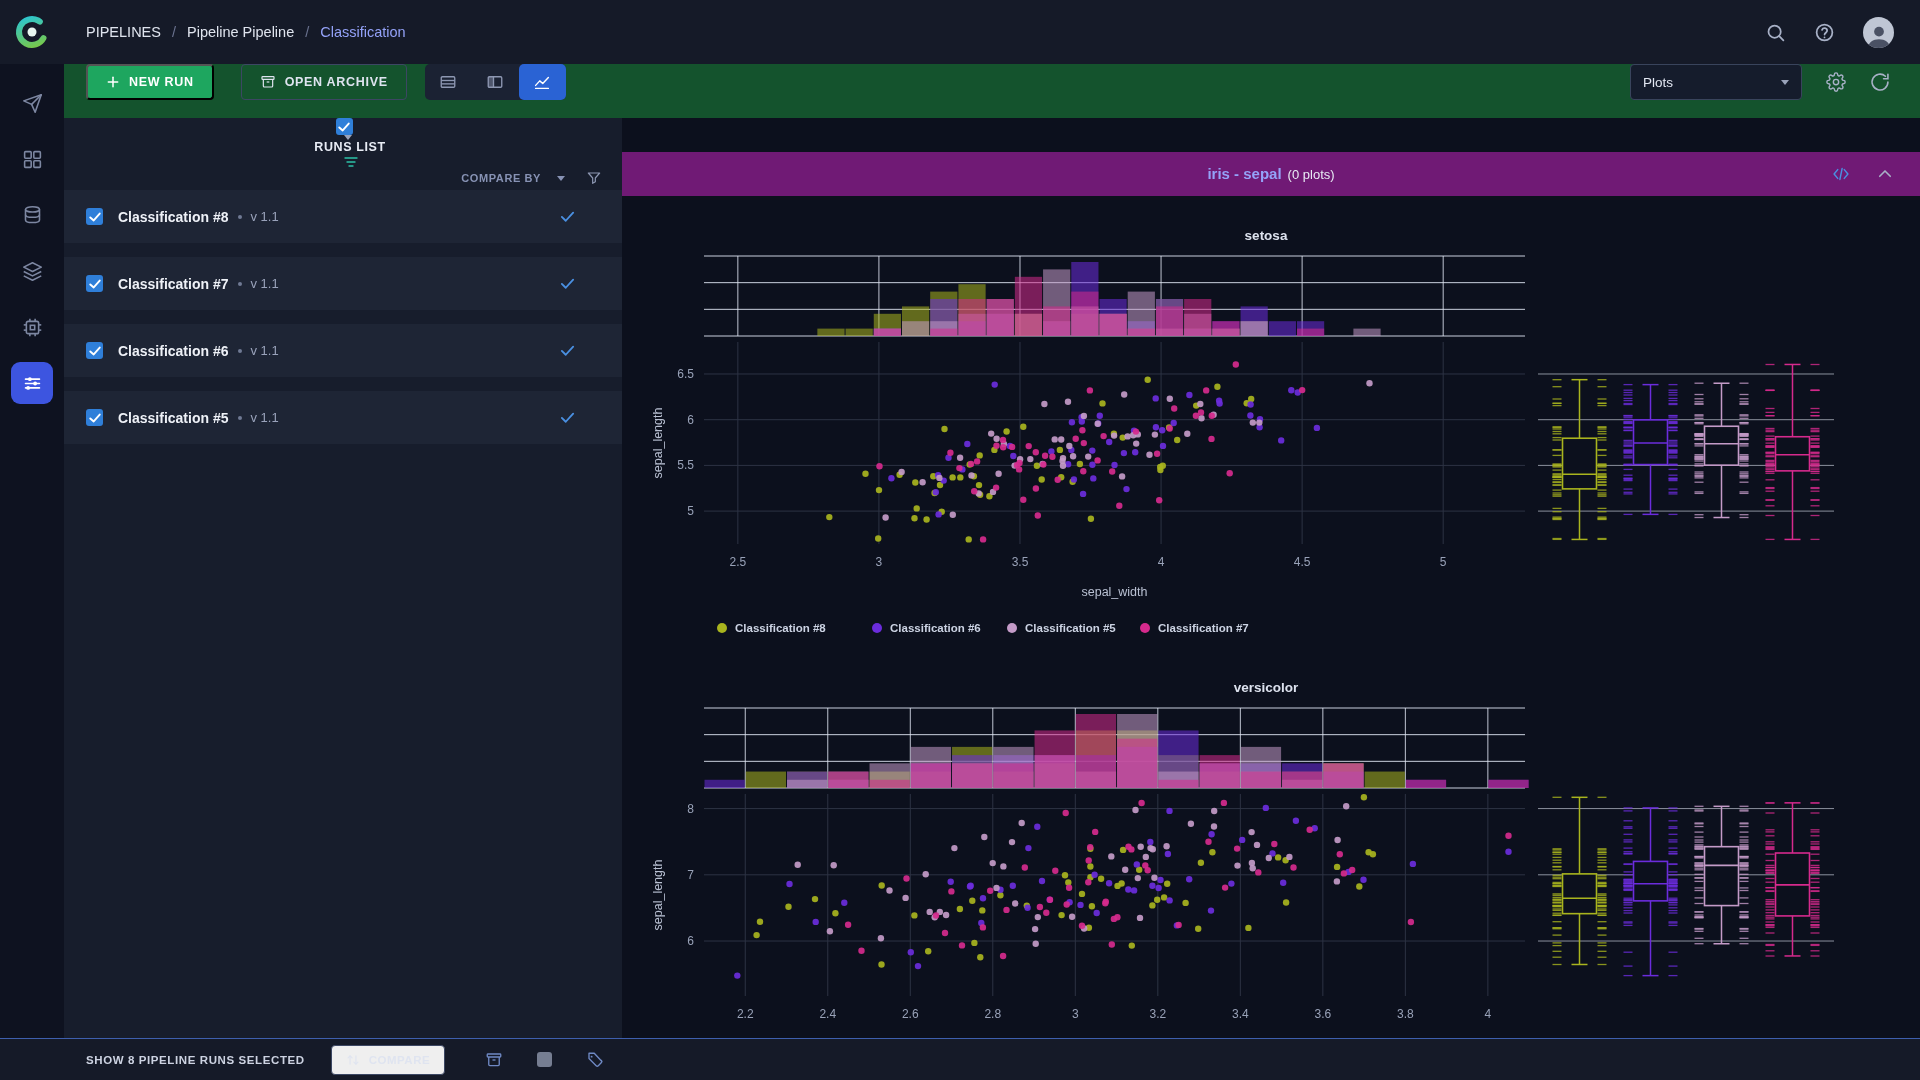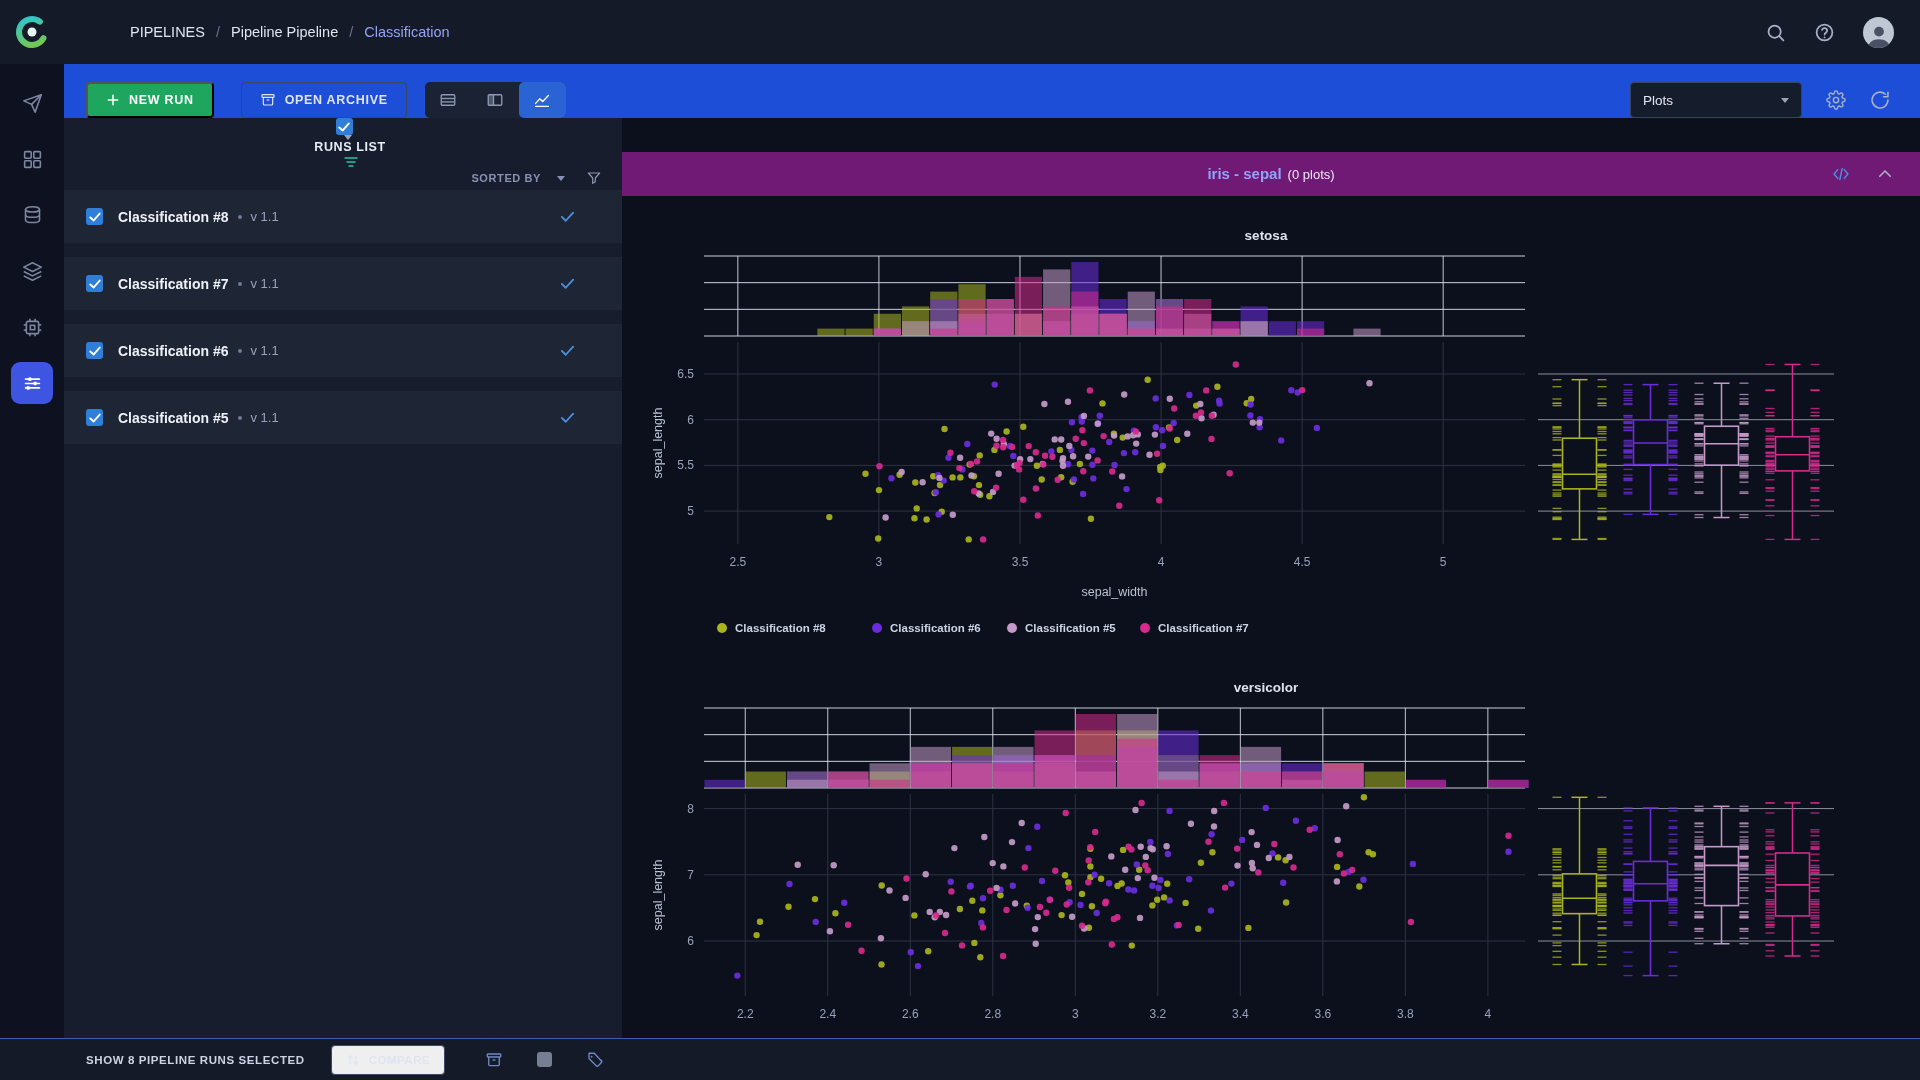--- a/index.html
+++ b/index.html
@@ -1,38 +1,38 @@
 <!DOCTYPE html>
 <html><head>
 <meta charset="utf-8">
 <style>
   * { box-sizing: border-box; margin: 0; padding: 0; }
   html,body { background:#070a12; }
   body { font-family:"Liberation Sans", sans-serif; }
   .page { position:relative; width:1920px; height:1080px; overflow:hidden; background:#0c101d; color:#dfe4f0; }
 
   
-  .topbar { position:absolute; top:0; left:0; right:0; height:64px; background:#151a28; display:flex; align-items:center; z-index:7;gap:44px; }
+  .topbar { position:absolute; top:0; left:0; right:0; height:64px; background:#151a28; display:flex; align-items:center; z-index:7; }
   .logo { width:64px; height:64px; display:flex; align-items:center; justify-content:center; cursor:pointer; }
   .breadcrumb { margin-left:22px; display:flex; align-items:center; font-size:14.5px; color:#dfe4ee; }
   .crumb { cursor:pointer; white-space:nowrap; }
   .crumb:not(:last-child)::after { content:"/"; color:#697émiss0;} 
   .crumb:not(:last-child)::after { content:"/"; color:#6b7390; margin:0 11px; font-weight:400; }
   .crumb.active { color:#94a2f8; }
   .header-actions { margin-left:auto; display:flex; align-items:center; gap:28px; padding-right:26px; }
   .icon-btn { color:#a8b1c7; cursor:pointer; display:flex; align-items:center; }
   .avatar { width:31px; height:31px; border-radius:50%; background:#bfc6d4; display:flex; align-items:flex-end; justify-content:center; overflow:hidden; cursor:pointer; }
 
   
   .rail { position:absolute; top:64px; left:0; width:64px; bottom:42px; background:#0e1220; display:flex; flex-direction:column; align-items:center; padding-top:18px; gap:14px; z-index:6; }
   .rail-item { width:42px; height:42px; border-radius:9px; display:flex; align-items:center; justify-content:center; color:#7d87a2; cursor:pointer; }
   .rail-item.active { background:#3d55e0; color:#ffffff; }
 
   
-  .toolbar { position:absolute; top:64px; left:64px; right:0; height:54px; display:flex; align-items:flex-end; padding-left:22px; background:#1d4ed8; z-index:5; }
+  .toolbar { position:absolute; top:64px; left:64px; right:0; height:54px; display:flex; align-items:flex-start; padding-left:22px; background:#14532d; z-index:5; }
   .btn { height:36px; border-radius:4px; display:flex; align-items:center; gap:9px; padding:0 18px; font-size:12.5px; font-weight:700; letter-spacing:.7px; cursor:pointer; white-space:nowrap; }
   .btn-new-run { background:#1ea65f; color:#fff; }
   .btn-outline { border:1px solid #3c4763; color:#dfe4f0; background:transparent; }
   .btn-archive { margin-left:27px; }
   .view-toggle { margin-left:18px; background:#1b2233; border-radius:5px; display:flex; }
   .vt-btn { width:47px; height:36px; display:flex; align-items:center; justify-content:center; color:#8d97b2; cursor:pointer; border-radius:5px; }
   .vt-btn.active { background:#2a63d4; color:#fff; }
   .toolbar-right { margin-left:auto; display:flex; align-items:center; gap:24px; padding-right:30px; }
   .select { width:172px; height:36px; background:#151c2c; border:1px solid #39445c; border-radius:4px; display:flex; align-items:center; padding:0 12px; color:#e2e7f2; font-size:13.5px; cursor:pointer; }
   .caret-down { width:0; height:0; border-left:4.5px solid transparent; border-right:4.5px solid transparent; border-top:5.5px solid currentColor; display:inline-block; }
@@ -249,21 +249,21 @@
       <span class="caret-down"></span>
       <span class="runs-title">RUNS LIST</span>
       <span class="tune-icon">
         <svg width="16" height="16" viewBox="0 0 24 24" fill="none" stroke="currentColor" stroke-width="2" stroke-linecap="round">
             <line x1="3" y1="6" x2="21" y2="6"></line>
             <line x1="6" y1="12" x2="18" y2="12"></line>
             <line x1="9" y1="18" x2="15" y2="18"></line>
           </svg>
       </span>
       <span class="runs-header-right">
-        <span class="sorted-by">SORTED BY</span>
+        <span class="sorted-by">COMPARE BY</span>
         <span class="caret-down"></span>
         <span class="funnel">
           <svg width="16" height="16" viewBox="0 0 24 24" fill="none" stroke="currentColor" stroke-width="1.8" stroke-linejoin="round">
               <path d="M3.5 4.5h17l-6.5 7.5v5.5l-4 2.5v-8z"></path>
             </svg>
         </span>
       </span>
     </div>
     <div class="runs-body" id="runs-body">
         <div class="run-row">

